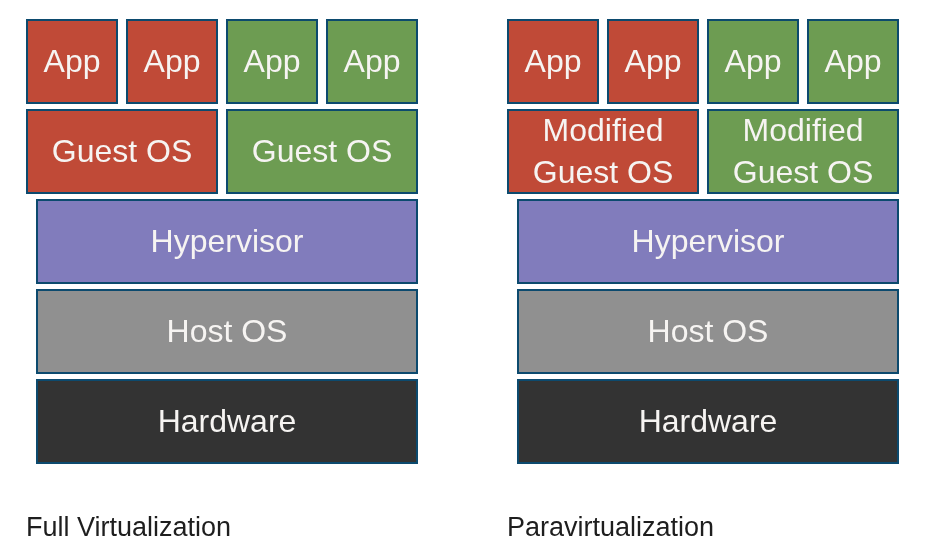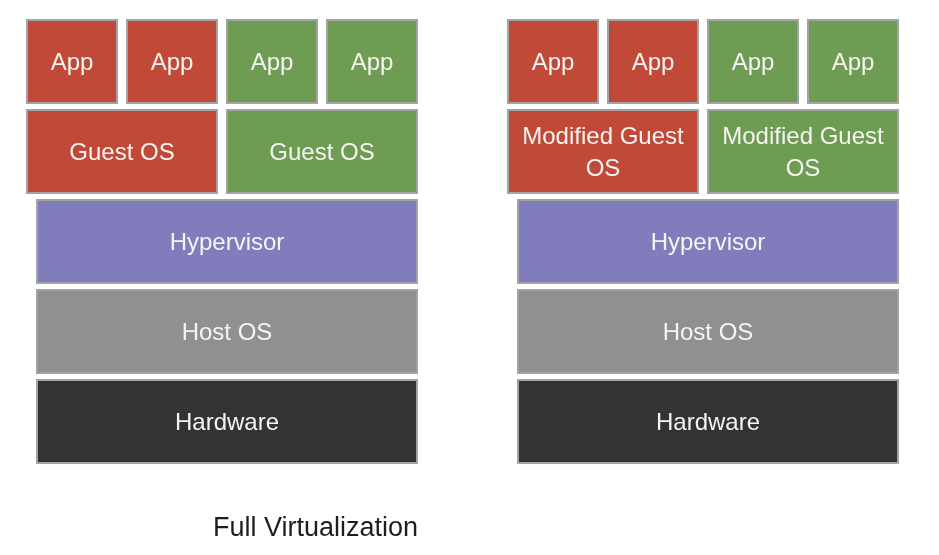--- a/index.html
+++ b/index.html
@@ -26,40 +26,40 @@
   .stack-left  { left: 26px; }
   .stack-right { left: 507px; }
   .row {
     display: flex;
     gap: 8px;
     height: 85px;
     flex: 0 0 85px;
   }
   .box {
     box-sizing: border-box;
-    border: 2px solid #a3a3a3;
+    border: 2px solid #0c4a6e;
     color: #F6F4F2;
-    font-size: 24px;
+    font-size: 32px;
     line-height: 1.3;
     display: flex;
     align-items: center;
     justify-content: center;
     text-align: center;
     padding: 0 8px;
   }
   .row .box { flex: 1 1 0; height: 85px; }
   .layer {
     height: 85px;
     flex: 0 0 85px;
     margin-left: 10px;
   }
   .caption {
     margin-top: 41px;
     height: 34px;
-    text-align: right;
+    text-align: left;
     font-size: 27px;
     line-height: 34px;
     color: #1E1E1E;
   }
 </style>
 </head>
 <body>
 
 <div class="canvas">
 
@@ -87,15 +87,16 @@
       <div class="box" style="background-color: rgb(109, 156, 82);">App</div>
       <div class="box" style="background-color: rgb(109, 156, 82);">App</div>
     </div>
     <div class="row">
       <div class="box" style="background-color: rgb(192, 74, 55);">Modified Guest OS</div>
       <div class="box" style="background-color: rgb(109, 156, 82);">Modified Guest OS</div>
     </div>
     <div class="box layer" style="background-color: rgb(129, 124, 188);">Hypervisor</div>
     <div class="box layer" style="background-color: rgb(144, 144, 144);">Host OS</div>
     <div class="box layer" style="background-color: rgb(51, 51, 51);">Hardware</div>
+    <div class="caption">Paravirtualization</div>
   </section>
 
 </div>
 
 </body></html>

